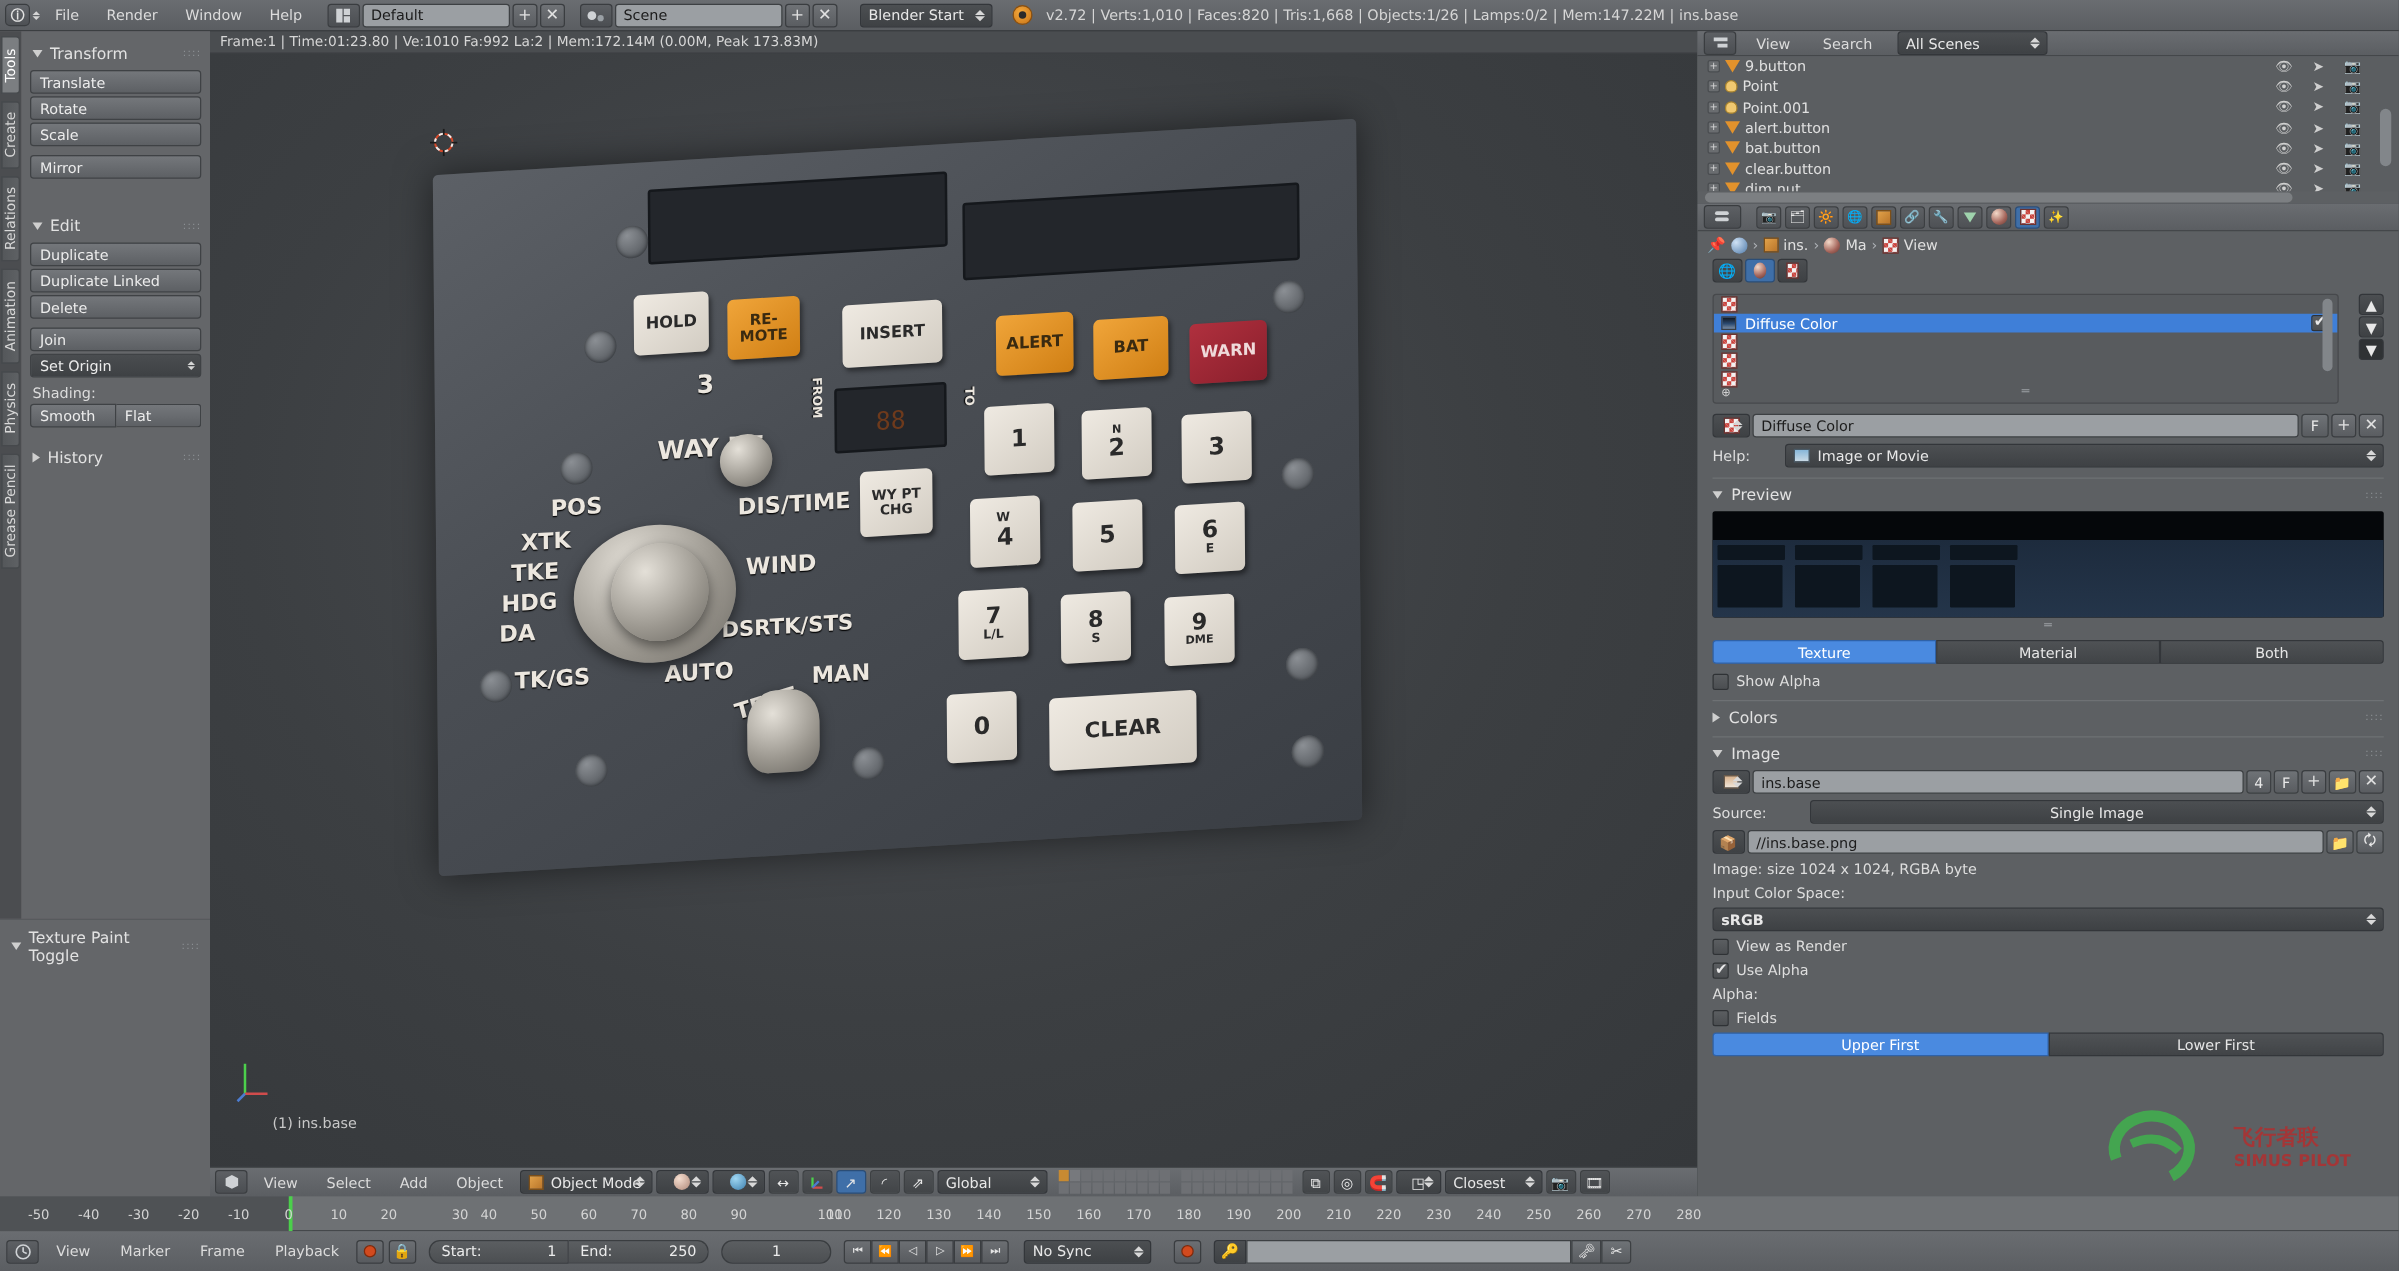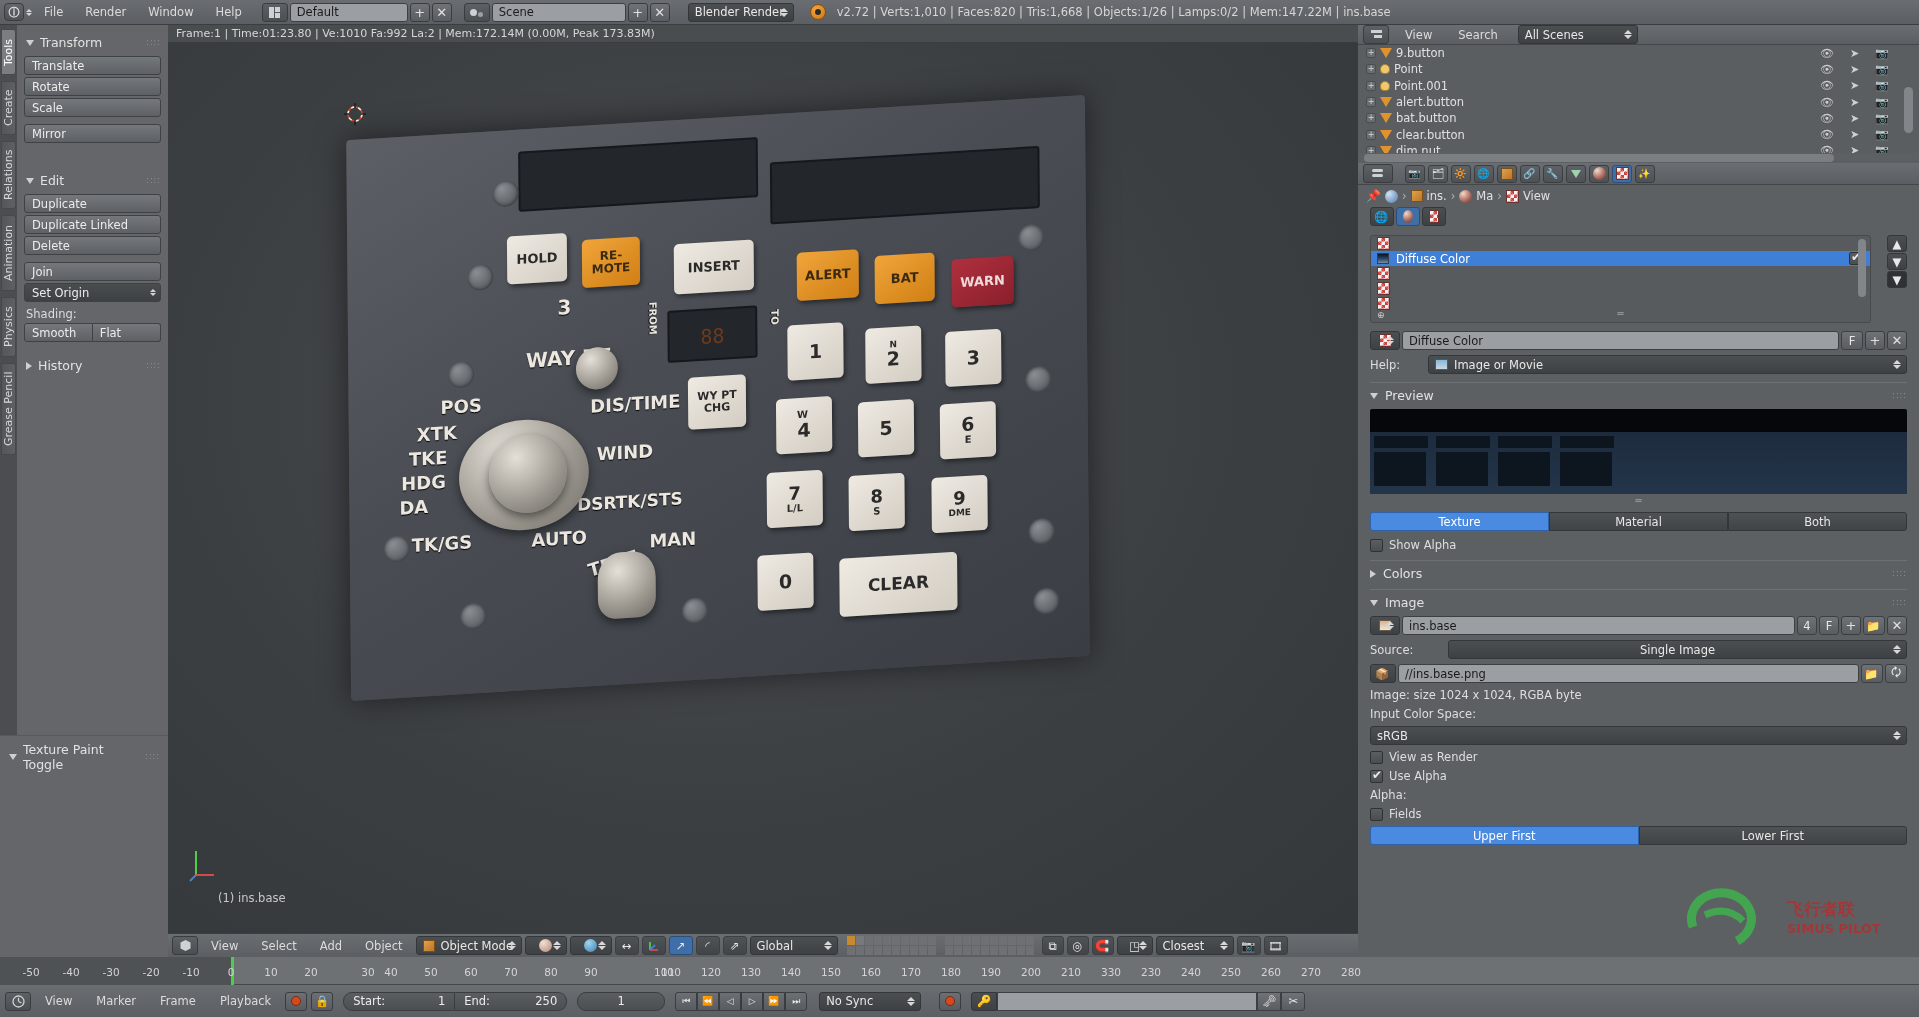--- a/index.html
+++ b/index.html
@@ -240,21 +240,21 @@
     <div style="width:8px;"></div>
     <div class="icon-box">
       <div style="width:7px;height:7px;border-radius:50%;background:#cfd2d5;"></div>
       <div style="width:5px;height:5px;border-radius:50%;background:#9aa0a5;margin-top:5px;"></div>
     </div>
     <div class="fld" style="width:134px;">Scene</div>
     <div class="plusbtn">+</div>
     <div class="xbtn">✕</div>
 
     <div style="width:14px;"></div>
-    <div class="sel spin" style="width:106px;justify-content:flex-start;">Blender Render</div>
+    <div class="sel spin" style="width:106px;justify-content:flex-start;">Blender Start</div>
 
     <div style="width:12px;"></div>
     <div style="width:16px;height:16px;border-radius:50%;background:radial-gradient(circle at 40% 35%,#f4a93c,#c77317);border:1px solid #8a4f0e;display:flex;align-items:center;justify-content:center;">
       <div style="width:6px;height:6px;border-radius:50%;background:#2a2a2a;"></div>
     </div>
     <div style="width:7px;"></div>
     <div class="stats">v2.72 | Verts:1,010 | Faces:820 | Tris:1,668 | Objects:1/26 | Lamps:0/2 | Mem:147.22M | ins.base</div>
   </div>
 
   <div class="toolshelf">
@@ -785,21 +785,21 @@
       </div>
 
       <div class="prow">
         <span class="plabel">Image: size 1024 x 1024, RGBA byte</span>
       </div>
 
       <div class="prow">
         <span class="plabel">Input Color Space:</span>
       </div>
       <div class="prow">
-        <div class="sel spin" style="flex:1;justify-content:flex-start;">sRGB</div>
+        <div class="sel spin" style="flex:1;justify-content:flex-start;font-weight:bold;">sRGB</div>
       </div>
 
       <div class="prow">
         <span class="chk"></span>
         <span class="plabel">View as Render</span>
       </div>
       <div class="prow">
         <span class="chk on"></span>
         <span class="plabel">Use Alpha</span>
       </div>
@@ -849,21 +849,21 @@
           <div class="tl-tick" style="left: 711px;">120</div>
           <div class="tl-tick" style="left: 751px;">130</div>
           <div class="tl-tick" style="left: 791px;">140</div>
           <div class="tl-tick" style="left: 831px;">150</div>
           <div class="tl-tick" style="left: 871px;">160</div>
           <div class="tl-tick" style="left: 911px;">170</div>
           <div class="tl-tick" style="left: 951px;">180</div>
           <div class="tl-tick" style="left: 991px;">190</div>
           <div class="tl-tick" style="left: 1031px;">200</div>
           <div class="tl-tick" style="left: 1071px;">210</div>
-          <div class="tl-tick" style="left: 1111px;">330</div>
+          <div class="tl-tick" style="left: 1111px;">220</div>
           <div class="tl-tick" style="left: 1151px;">230</div>
           <div class="tl-tick" style="left: 1191px;">240</div>
           <div class="tl-tick" style="left: 1231px;">250</div>
           <div class="tl-tick" style="left: 1271px;">260</div>
           <div class="tl-tick" style="left: 1311px;">270</div>
           <div class="tl-tick" style="left: 1351px;">280</div>
         </div>
     </div>
 
     <div class="tl-foot">

